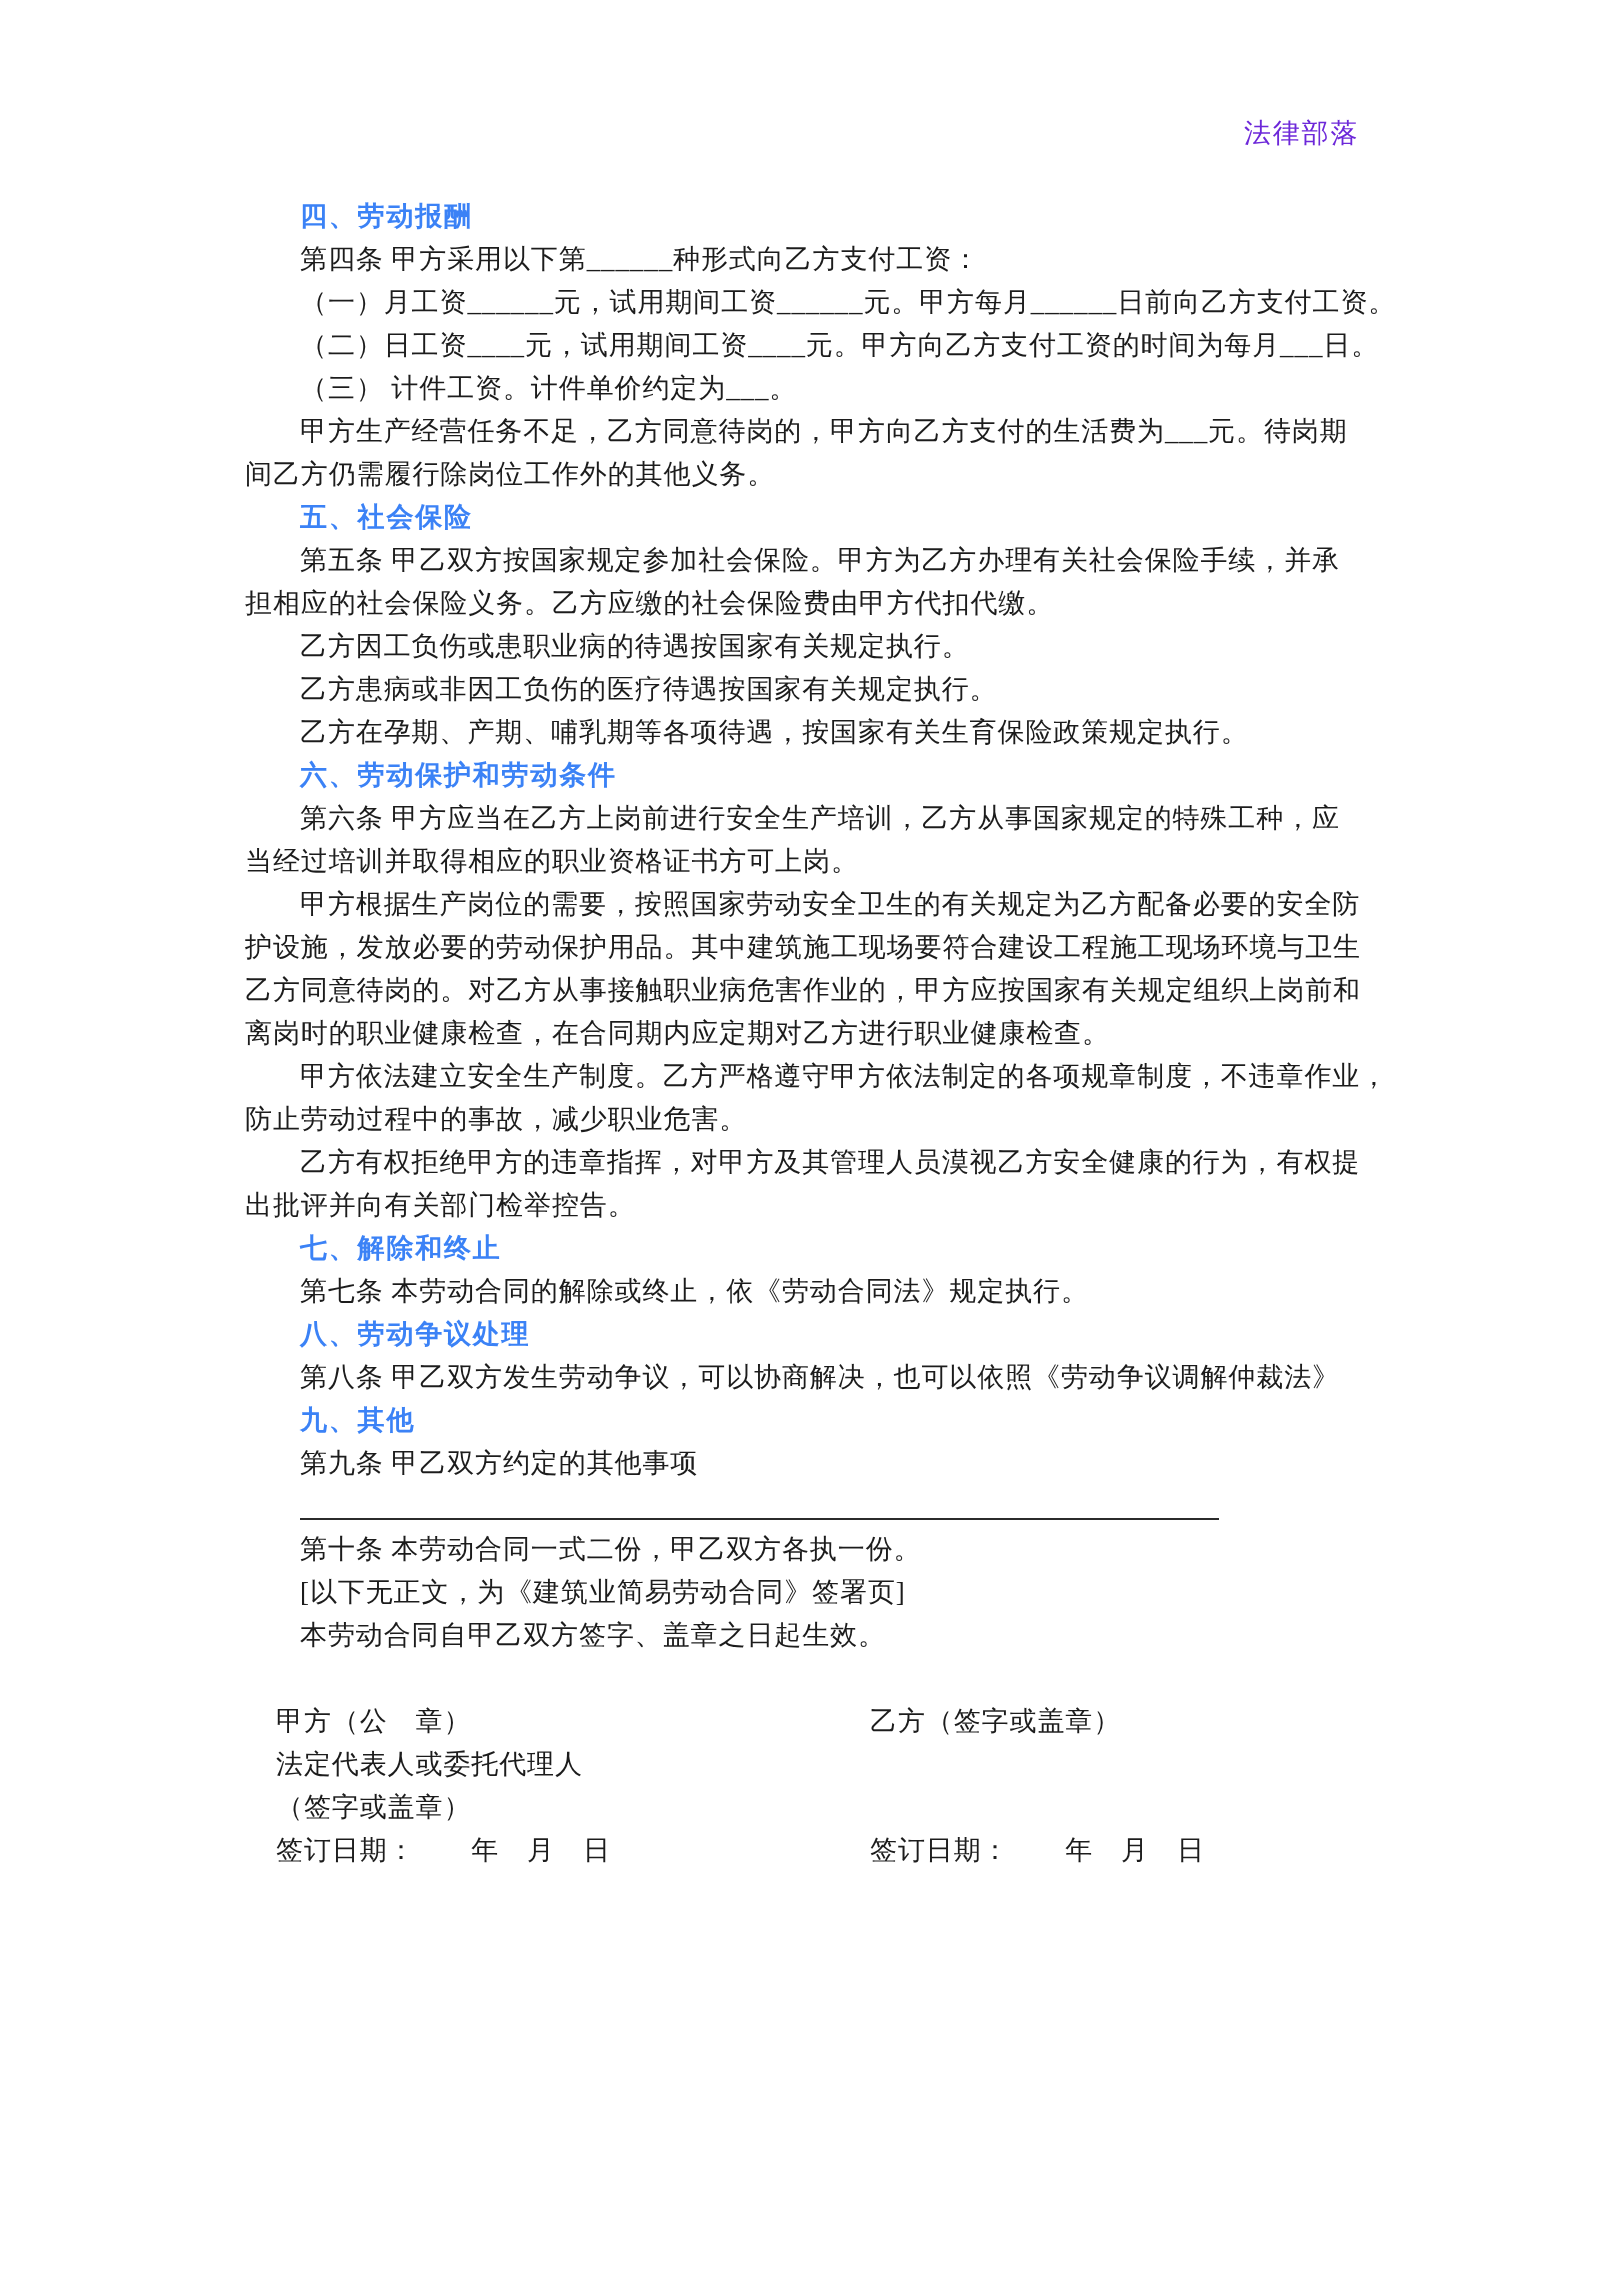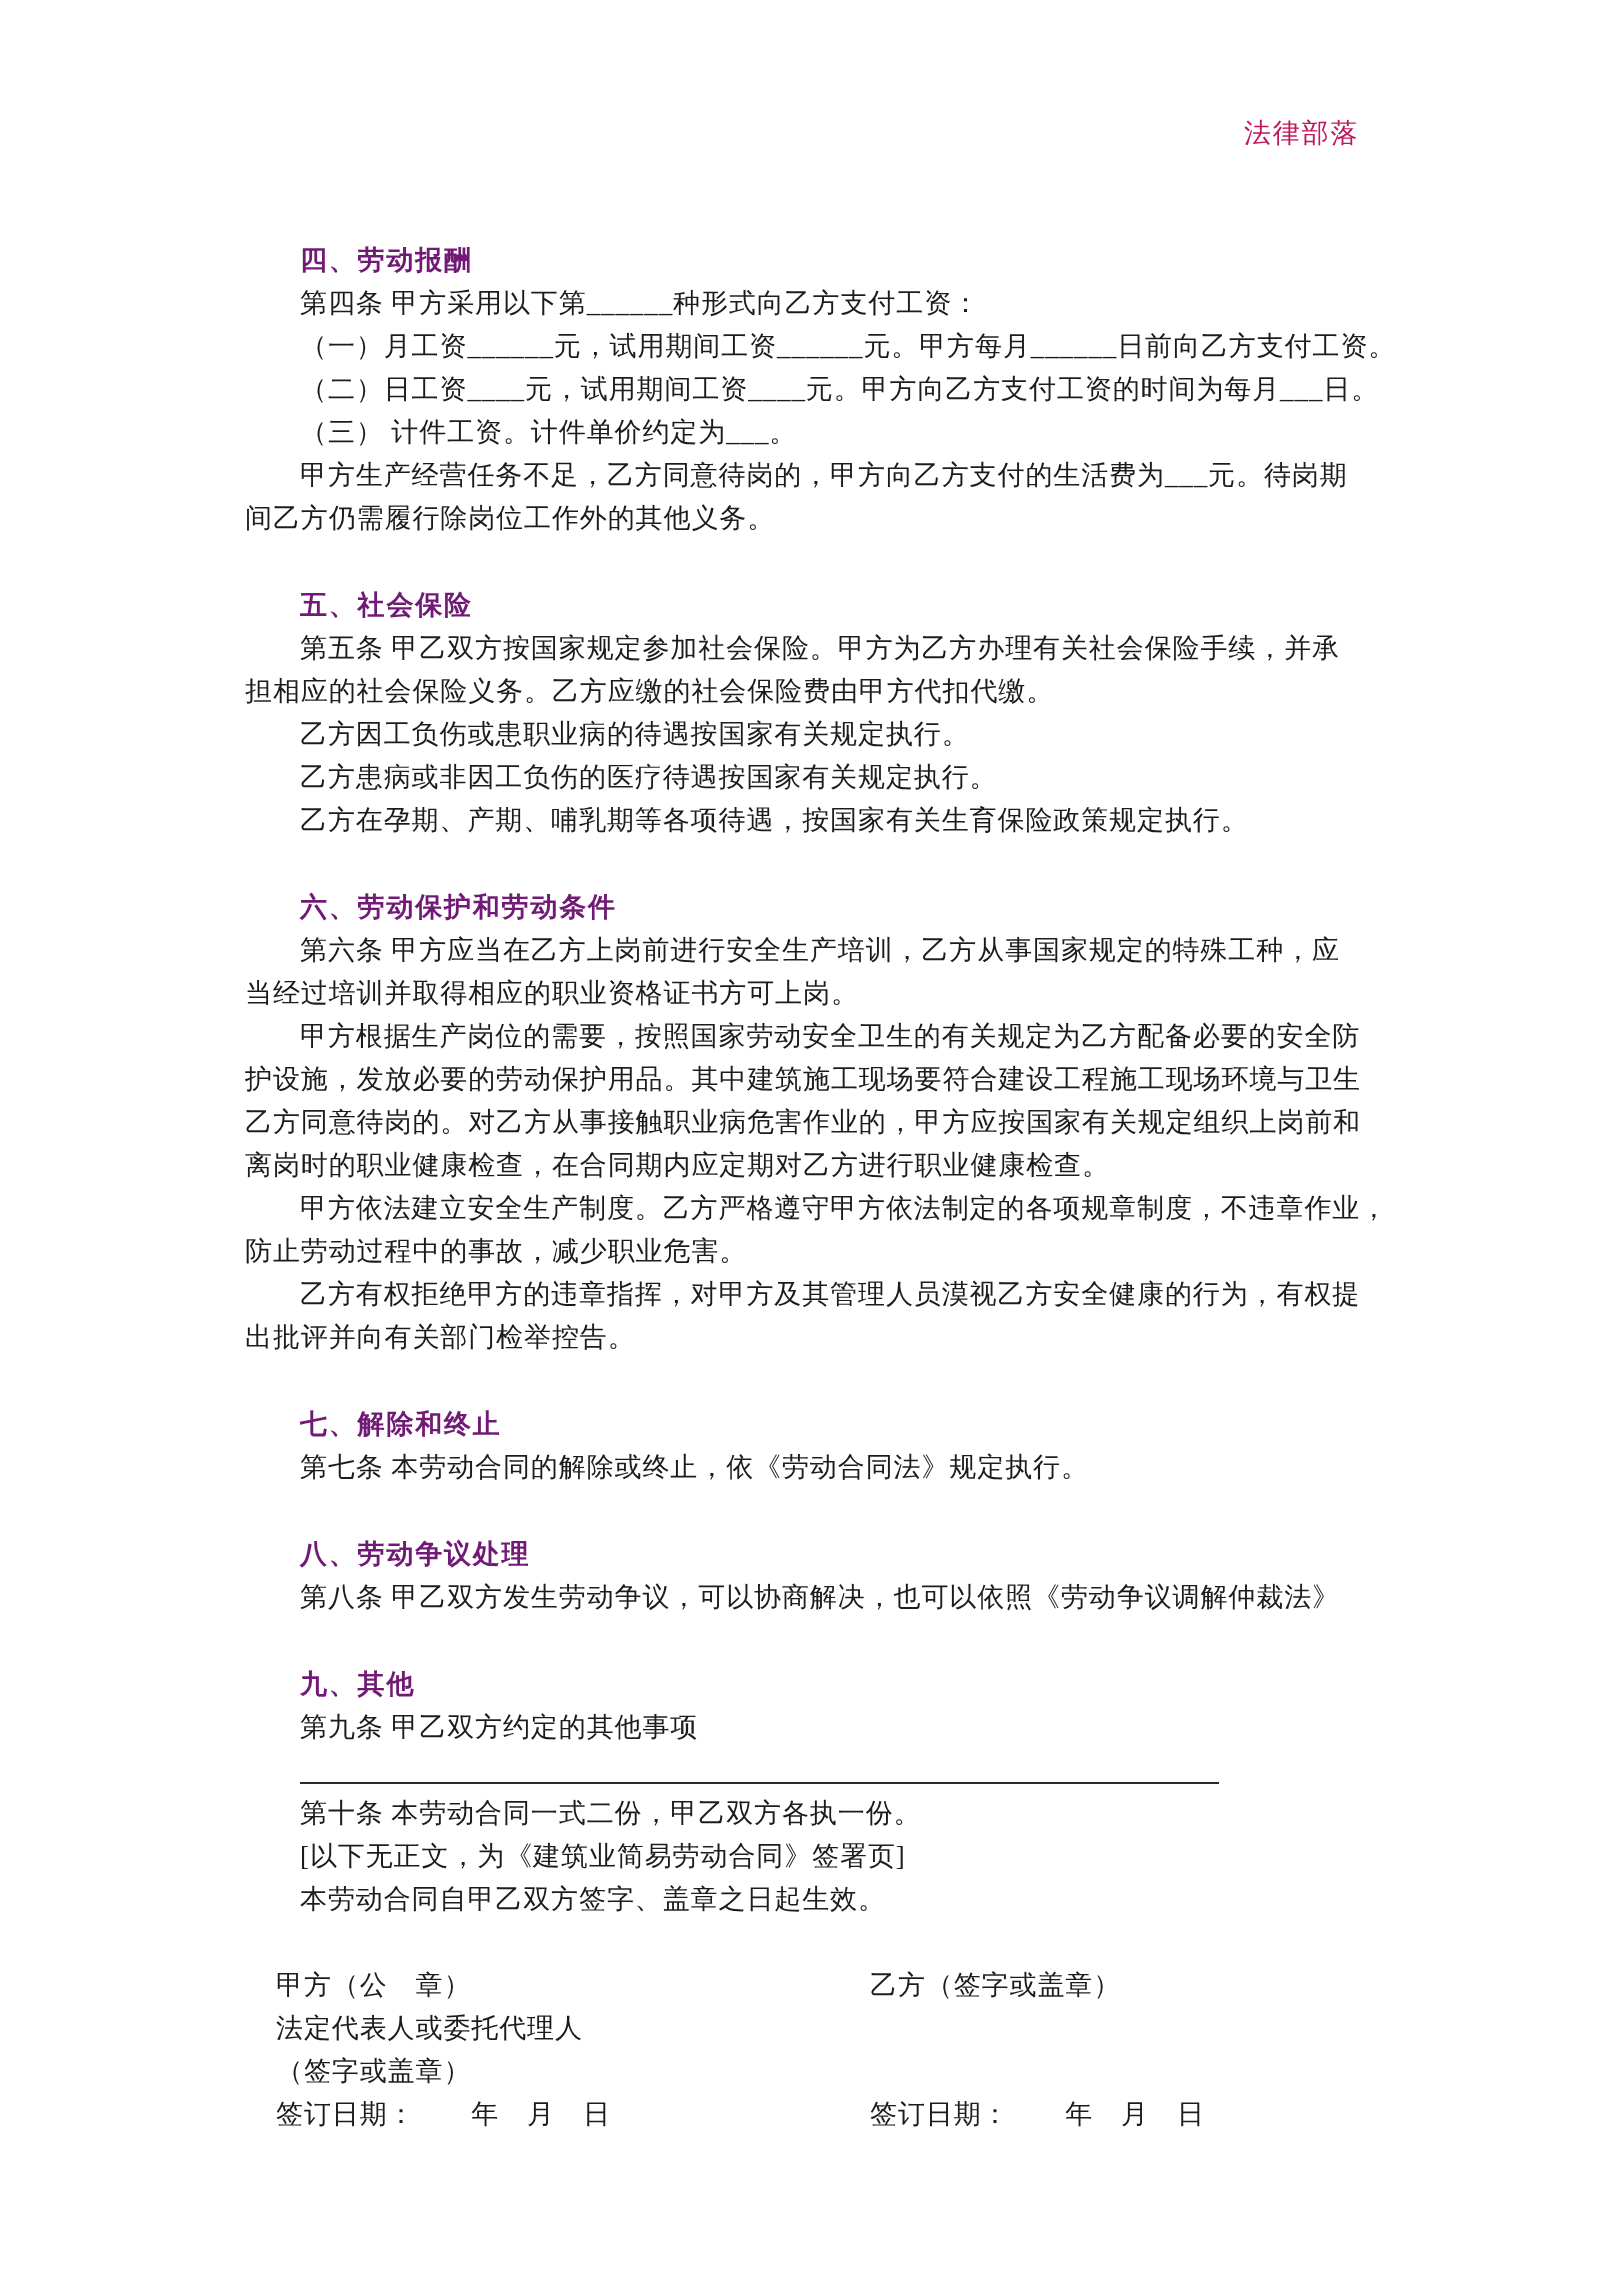--- a/index.html
+++ b/index.html
@@ -16,21 +16,21 @@
     font-family: "Liberation Serif", "DejaVu Serif", serif;
     color: #1c1c1c;
   }
   .brand {
     position: absolute;
     top: 115px;
     left: 1244px;
     font-size: 27px;
     letter-spacing: 1.8px;
     font-family: Liberation Serif, serif;
-    color: #be185d;
+    color: #6d28d9;
     white-space: nowrap;
   }
   .content {
     position: absolute;
     top: 195px;
     left: 245px;
     width: 1146px;
   }
   .line {
     height: 43px;
@@ -38,22 +38,21 @@
     font-size: 27px;
     letter-spacing: 0.9px;
     white-space: nowrap;
   }
   .line.indent { padding-left: 55px; }
   .line.heading {
     padding-left: 55px;
     font-weight: bold;
     font-family: "Liberation Sans", "DejaVu Sans", sans-serif;
     letter-spacing: 1.8px;
-    color: #701a75;
-    margin-top: 44px;
+    color: #3b82f6;
   }
   .rule-line { height: 43px; position: relative; }
   .rule-line .rule {
     position: absolute;
     left: 55px;
     top: 33px;
     width: 919px;
     height: 0;
     border-bottom: 2.7px solid #2b2b2b;
   }

